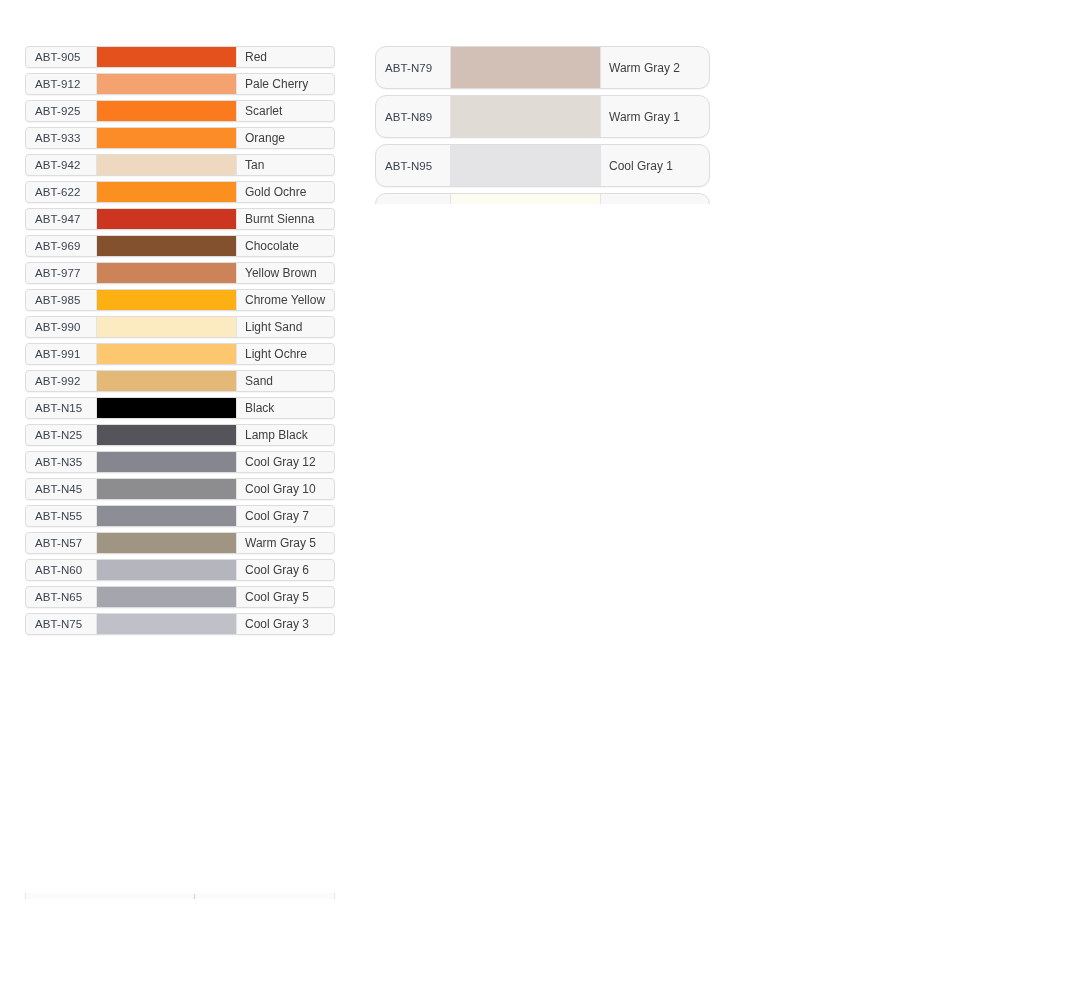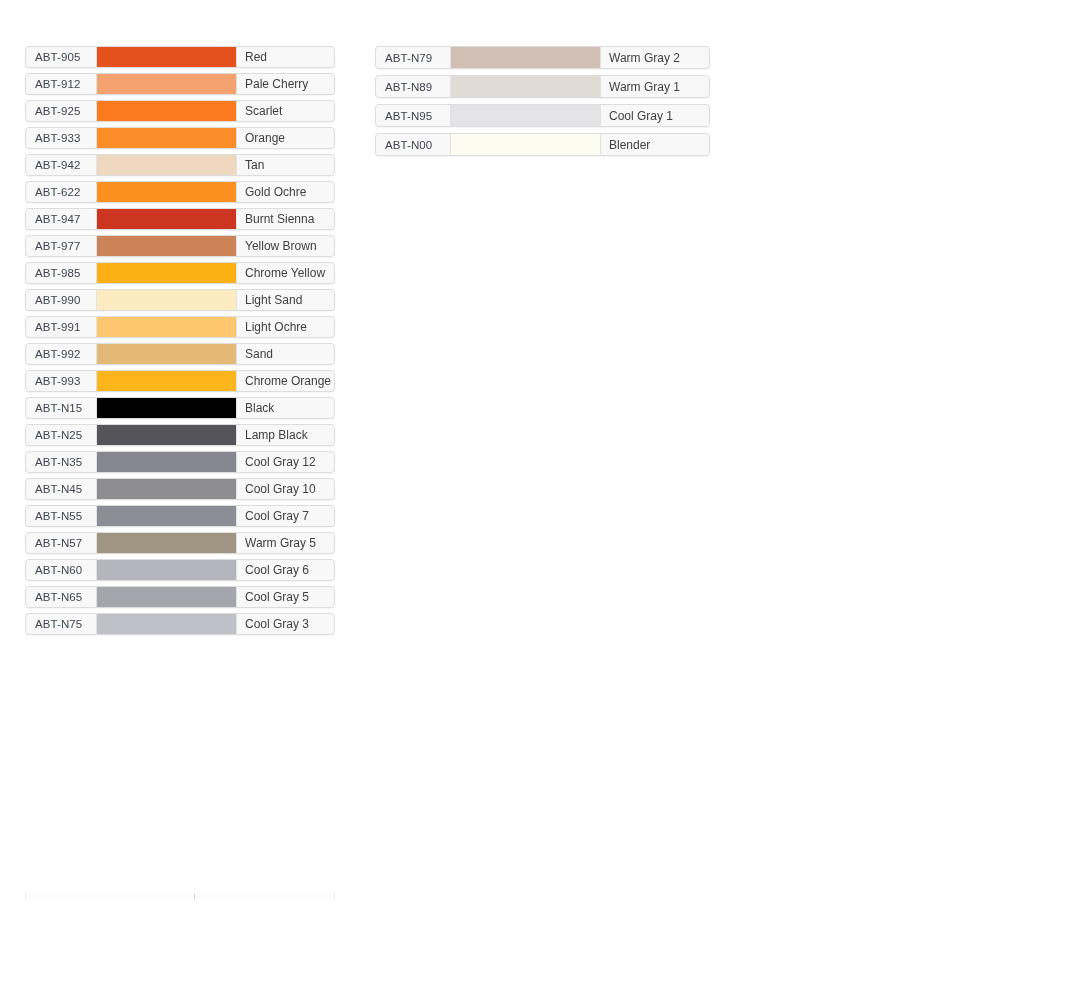--- a/index.html
+++ b/index.html
@@ -51,22 +51,23 @@
     height: 22px;
     margin-bottom: 5px;
     background: #f8f8f8;
     border: 1px solid #dddddd;
     border-radius: 4px;
     box-sizing: border-box;
     box-shadow: 0 1px 1px rgba(0,0,0,0.045);
   }
   
   #column-secondary .swatch-row {
-    height: 23px;
+    height: 43px;
     margin-bottom: 6px;
+    border-radius: 11px;
   }
 
   .swatch-code {
     flex: 0 0 70px;
     display: flex;
     align-items: center;
     padding-left: 9px;
     font-size: 11.5px;
     color: #3b4450;
     letter-spacing: 0.1px;
@@ -157,20 +158,25 @@
         <div class="swatch-code">ABT-622</div>
         <div class="swatch-chip" style="background: rgb(251, 143, 32);"></div>
         <div class="swatch-name">Gold Ochre</div>
       </div>
       <div class="swatch-row">
         <div class="swatch-code">ABT-947</div>
         <div class="swatch-chip" style="background: rgb(204, 54, 32);"></div>
         <div class="swatch-name">Burnt Sienna</div>
       </div>
       <div class="swatch-row">
+        <div class="swatch-code">ABT-969</div>
+        <div class="swatch-chip" style="background: rgb(132, 81, 47);"></div>
+        <div class="swatch-name">Chocolate</div>
+      </div>
+      <div class="swatch-row">
         <div class="swatch-code">ABT-977</div>
         <div class="swatch-chip" style="background: rgb(204, 131, 88);"></div>
         <div class="swatch-name">Yellow Brown</div>
       </div>
       <div class="swatch-row">
         <div class="swatch-code">ABT-985</div>
         <div class="swatch-chip" style="background: rgb(252, 176, 20);"></div>
         <div class="swatch-name">Chrome Yellow</div>
       </div>
       <div class="swatch-row">
@@ -182,25 +188,20 @@
         <div class="swatch-code">ABT-991</div>
         <div class="swatch-chip" style="background: rgb(252, 199, 110);"></div>
         <div class="swatch-name">Light Ochre</div>
       </div>
       <div class="swatch-row">
         <div class="swatch-code">ABT-992</div>
         <div class="swatch-chip" style="background: rgb(228, 184, 119);"></div>
         <div class="swatch-name">Sand</div>
       </div>
       <div class="swatch-row">
-        <div class="swatch-code">ABT-993</div>
-        <div class="swatch-chip" style="background: rgb(252, 181, 27);"></div>
-        <div class="swatch-name">Chrome Orange</div>
-      </div>
-      <div class="swatch-row">
         <div class="swatch-code">ABT-N15</div>
         <div class="swatch-chip" style="background: rgb(0, 0, 0);"></div>
         <div class="swatch-name">Black</div>
       </div>
       <div class="swatch-row">
         <div class="swatch-code">ABT-N25</div>
         <div class="swatch-chip" style="background: rgb(84, 84, 90);"></div>
         <div class="swatch-name">Lamp Black</div>
       </div>
       <div class="swatch-row">

